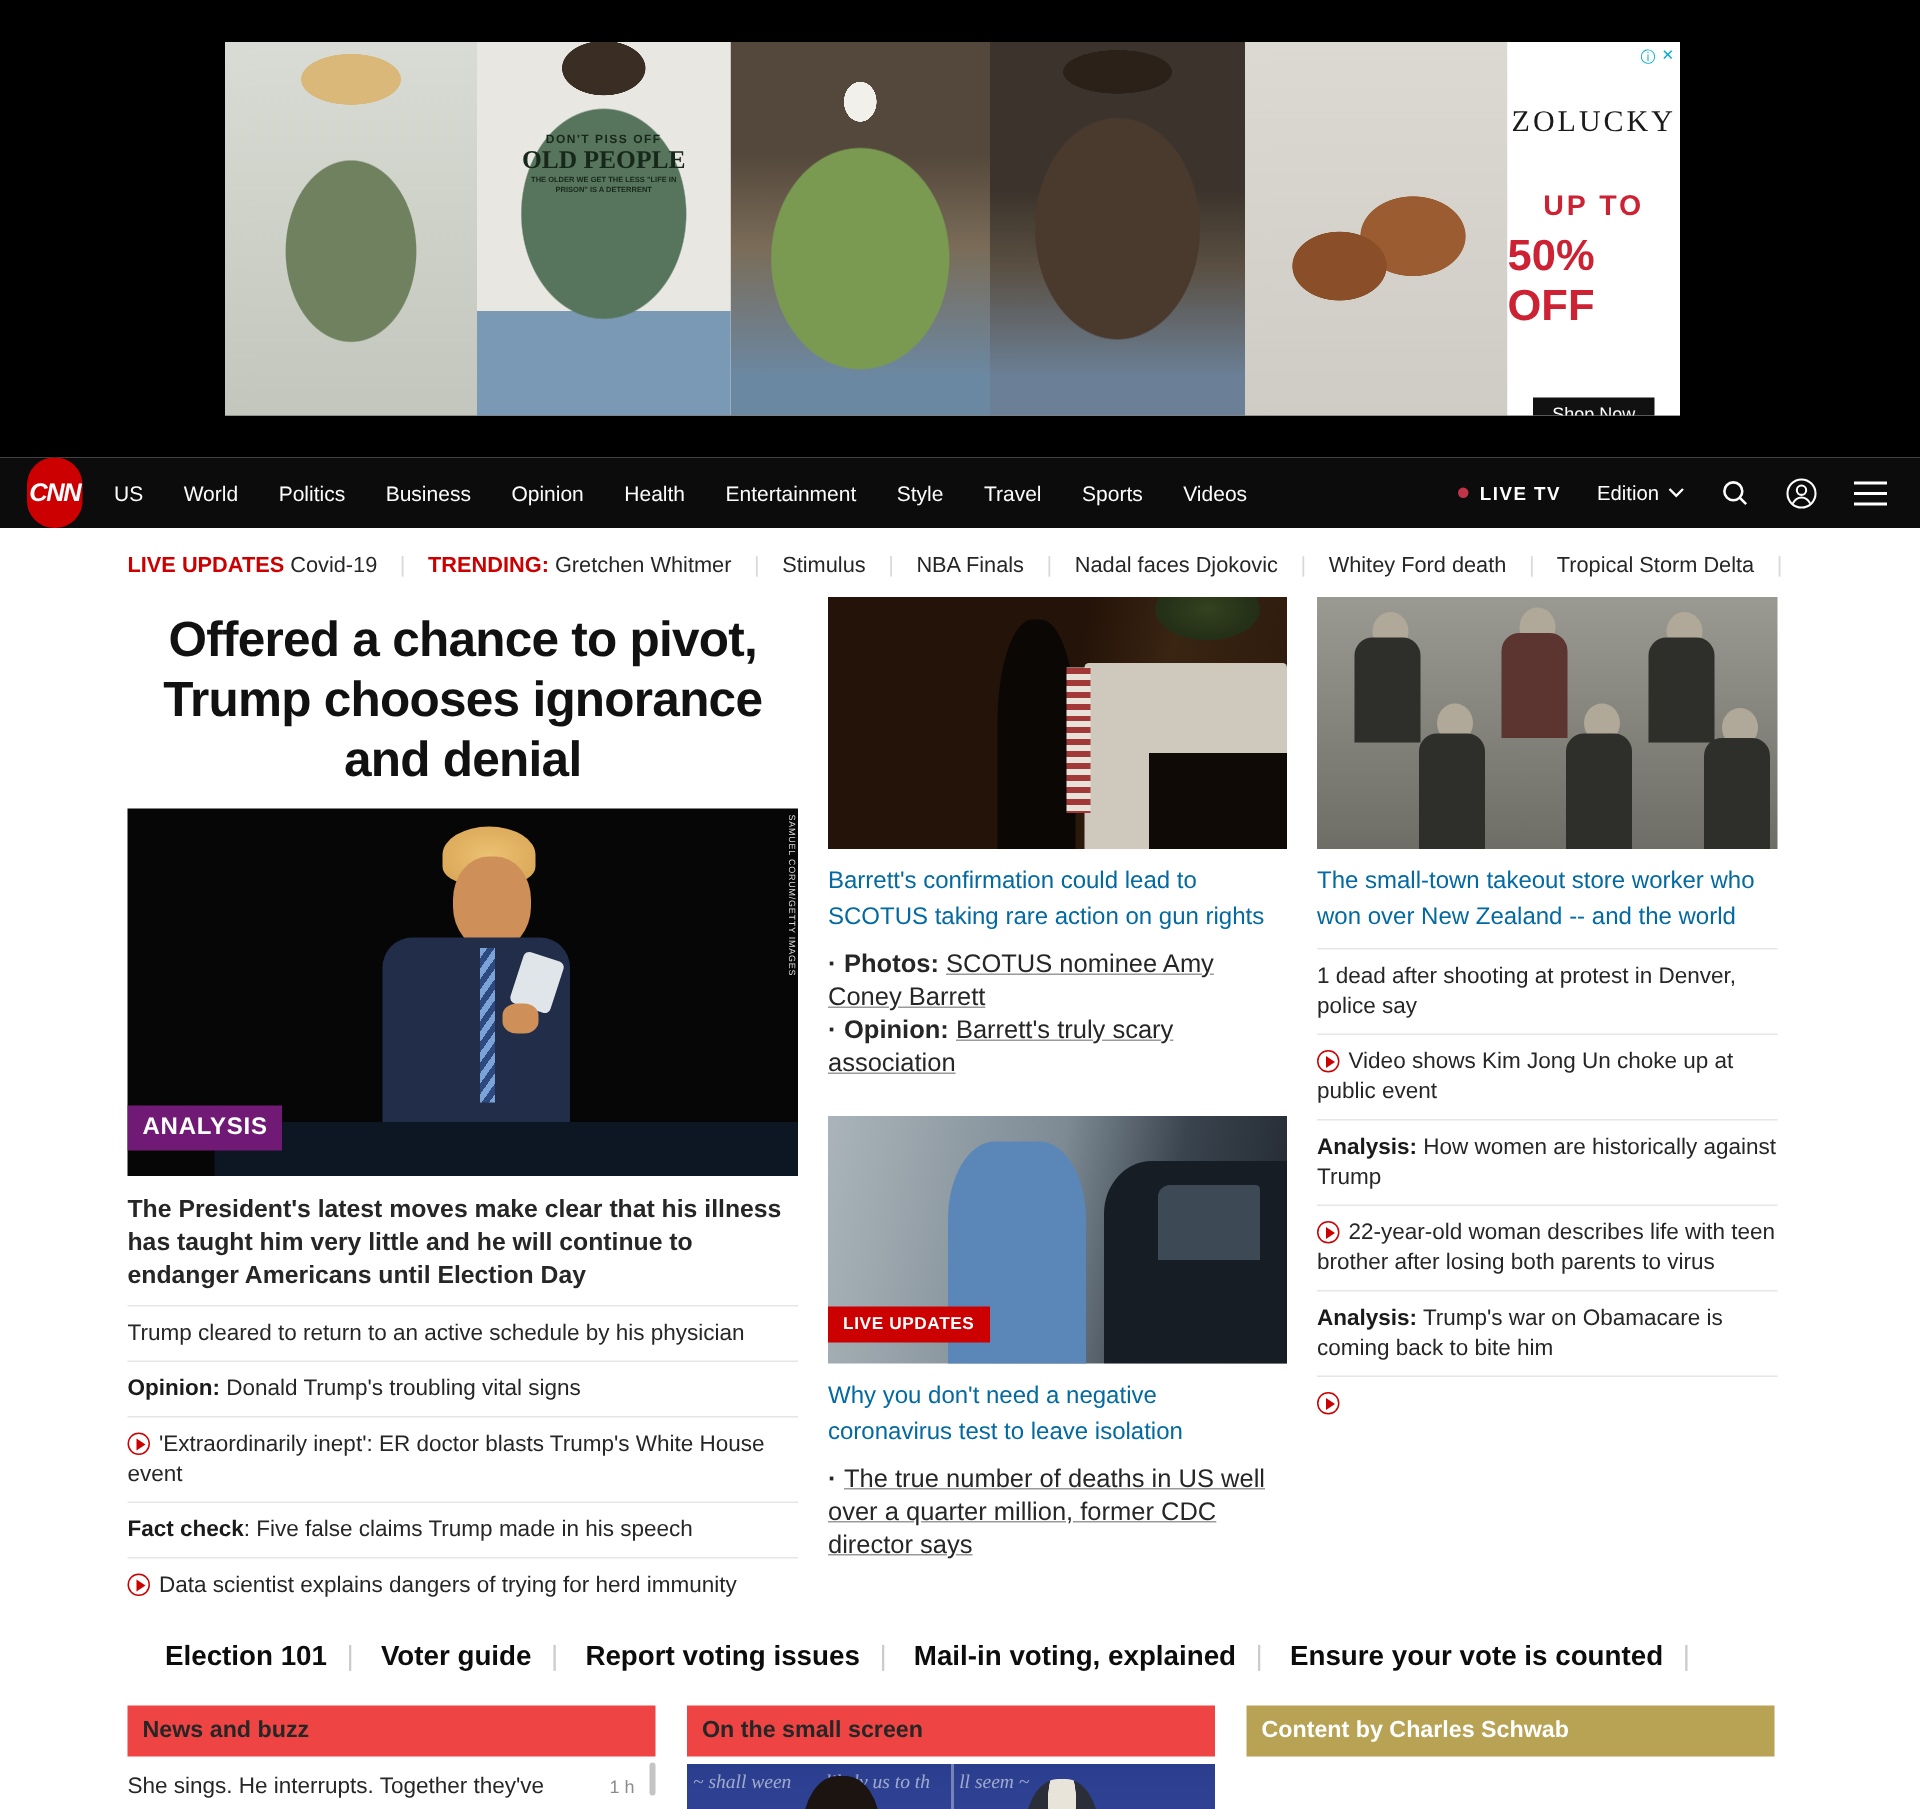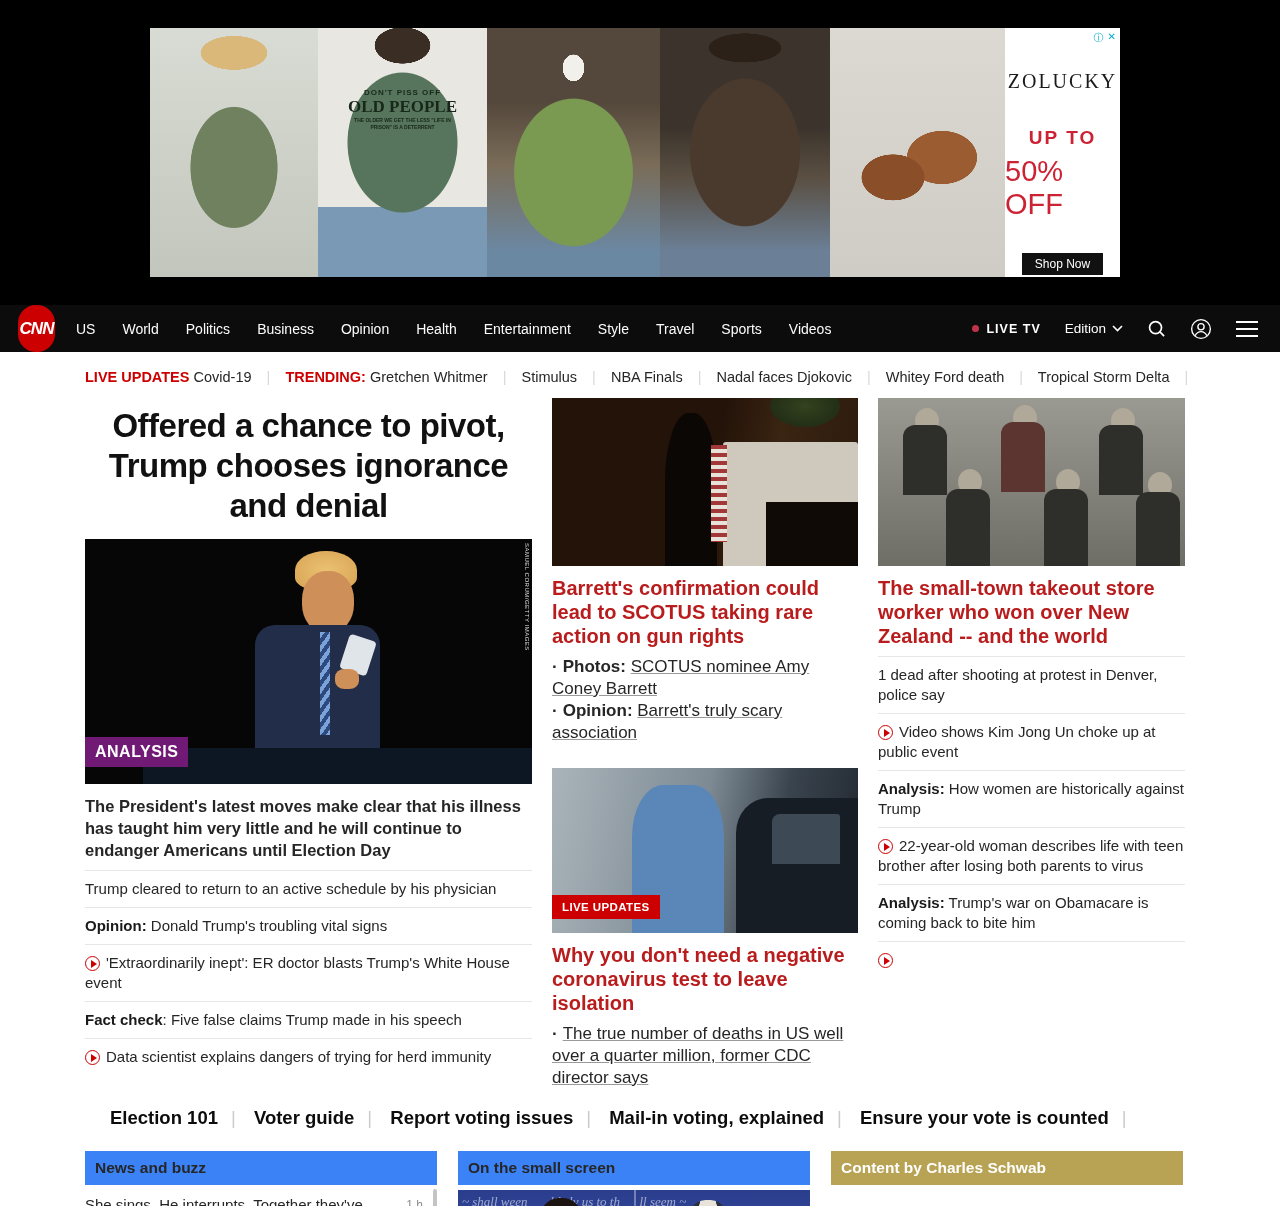--- a/index.html
+++ b/index.html
@@ -38,21 +38,21 @@
         linear-gradient(#3c342c 0 40%, #5a4f42 60%, #6b8097 90%); }
   .t5 { width: 175px; background:
         radial-gradient(ellipse 52px 38px at 36% 60%, #8a4f28 0 60%, rgba(0,0,0,0) 61%),
         radial-gradient(ellipse 58px 44px at 64% 52%, #9a5c30 0 60%, rgba(0,0,0,0) 61%),
         linear-gradient(#dcd9d3, #cfccc6); }
   .ad-panel { flex: 1; background: #fff; display: flex; flex-direction: column;
         align-items: center; padding-top: 42px; }
   .ad-brand { font-family: "Liberation Serif", serif; font-size: 20px; letter-spacing: 2px;
         color: #1a1a1a; margin-bottom: 34px; }
   .ad-upto { color: #cc2233; font-size: 19px; font-weight: bold; letter-spacing: 2px; margin-bottom: 6px; }
-  .ad-off { color: #cc2233; font-size: 29px; font-weight: normal; margin-bottom: 32px; }
+  .ad-off { color: #cc2233; font-size: 29px; font-weight: bold; margin-bottom: 44px; }
   .ad-cta { background: #111; color: #fff; font-size: 12px; padding: 4px 13px; cursor: pointer; }
   .adchoices { position: absolute; top: 3px; right: 4px; display: flex; gap: 4px;
         font-size: 10px; color: #00aecd; }
   .adchoices span { cursor: pointer; }
 
   
   .navbar { height: 47px; background: #0c0c0c; display: flex; align-items: center; }
   .logo { width: 37px; height: 47px; background: #cc0000; color: #fff; margin-left: 18px;
         font-weight: bold; font-style: italic; font-size: 17px; letter-spacing: -1px;
         display: flex; align-items: center; justify-content: center; flex: none; cursor: pointer; border-radius: 18px; }
@@ -114,21 +114,21 @@
   .mantel { position: absolute; left: 56%; top: 26%; width: 44%; height: 74%;
         background: #cfc8bd; border-radius: 3px 3px 0 0; }
   .firebox { position: absolute; left: 70%; bottom: 0; width: 30%; height: 38%; background: #0f0a06; }
   .fig-barrett { position: absolute; left: 37%; top: 9%; width: 17%; height: 91%;
         background: #0a0705; border-radius: 45% 45% 0 0; }
   .fig-flag { position: absolute; left: 52%; top: 28%; width: 16px; height: 58%;
         background: repeating-linear-gradient(#a23838 0 4px, #e8e2d8 4px 8px); }
   .fig-plant { position: absolute; right: 6%; top: -8%; width: 70px; height: 42px;
         background: radial-gradient(#33421f, #1c2612); border-radius: 50%; }
 
-  .story-headline { font-size: 20px; line-height: 24px; font-weight: bold; color: #b91c1c;
+  .story-headline { font-size: 16px; line-height: 24px; font-weight: normal; color: #0369a1;
         margin: 10px 0 8px; cursor: pointer; }
   .bullets { font-size: 17px; line-height: 22px; }
   .bullets .bullet { cursor: pointer; }
   .dot { font-weight: bold; margin-right: 5px; }
   .ul { text-decoration: underline; text-decoration-color: #9a9a9a; }
 
   .covid-img { height: 165px; margin-top: 24px;
         background: linear-gradient(100deg, #aab4ba, #7d8a94 48%, #3a444e 72%, #20262e); }
   .fig-ppe { position: absolute; left: 26%; top: 10%; width: 92px; height: 92%;
         background: #5b87b8; border-radius: 34% 34% 0 0; }
@@ -148,21 +148,21 @@
 
   
   .election-strip { margin: 18px 95px 0 85px; padding-left: 25px; font-size: 18.5px;
         font-weight: bold; color: #0c0c0c; white-space: nowrap; }
   .election-strip .sep { color: #cccccc; font-weight: normal; margin: 0 13px; }
   .election-strip a { cursor: pointer; }
 
   
   .bottom-grid { display: grid; grid-template-columns: 352px 352px 352px; column-gap: 21px;
         padding: 0 95px 0 85px; margin-top: 22px; }
-  .module-header { background: #3b82f6; padding: 8px 10px; font-weight: bold;
+  .module-header { background: #ef4444; padding: 8px 10px; font-weight: bold;
         font-size: 15.5px; color: #262626; }
   .sponsor-header { background: #b8a254; color: #fff; cursor: pointer; }
   .buzz-module { position: relative; }
   .buzz-row { display: flex; justify-content: space-between; align-items: flex-start;
         padding: 10px 14px 0 0; font-size: 15px; line-height: 20px; cursor: pointer; }
   .timestamp { color: #8c8c8c; font-size: 12px; margin-left: 12px; white-space: nowrap; flex: none; }
   .mini-scrollbar { position: absolute; right: 0; top: 38px; width: 4px; height: 22px;
         background: #c4c4c4; border-radius: 2px; }
   .ss-img { height: 80px; margin-top: 5px; position: relative; overflow: hidden;
         background: linear-gradient(#2b3e8e, #33479c); cursor: pointer; }

